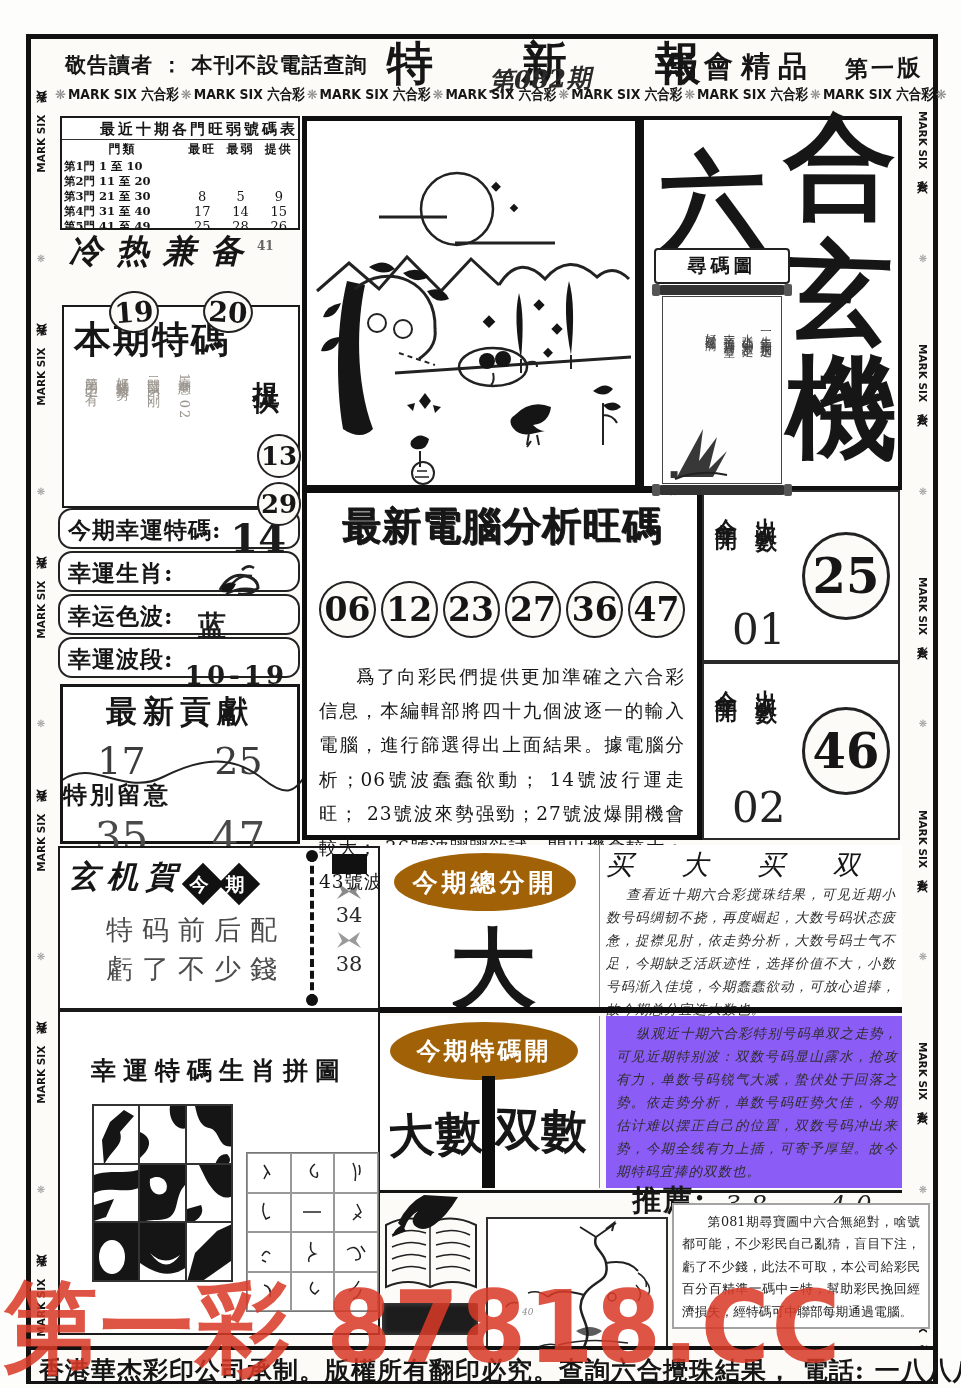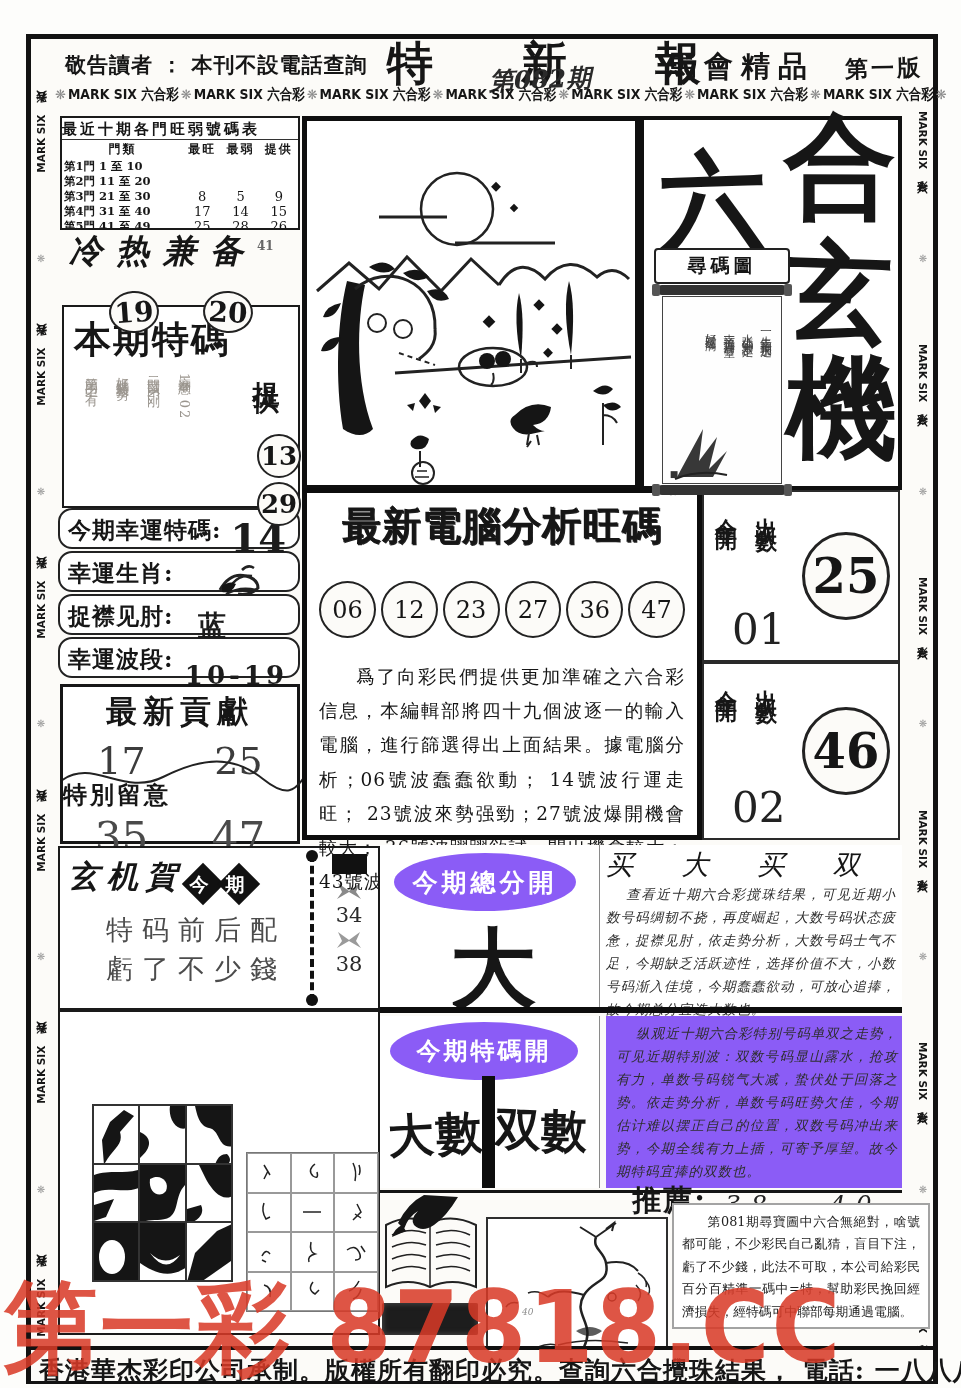--- a/index.html
+++ b/index.html
@@ -33,21 +33,21 @@
   .strip { top:72px; width:24px; height:1226px; display:flex; flex-direction:column;
            justify-content:space-between; align-items:center; }
   .strip.l { left:-2px; } .strip.r { left:880px; }
   .strip .sitem { writing-mode:vertical-rl; font-size:10.5px; font-weight:900; white-space:nowrap;
     font-family:"DejaVu Sans","Liberation Sans",sans-serif; }
   .strip.l .sitem { transform:rotate(180deg); }
   .strip .star { font-size:10px; color:#9a9a9a; }
 
   
   .hotcold { left:29px; top:77px; width:240px; height:114px; border:2px solid #1a1a1a; background:#fff; overflow:hidden; }
-  .hotcold .t { text-align:left; font-size:15px; font-weight:900; letter-spacing:3px; padding-top:2px; border-bottom:1px solid #333; }
+  .hotcold .t { text-align:right; font-size:15px; font-weight:900; letter-spacing:3px; padding-top:2px; border-bottom:1px solid #333; }
   .hotcold table { width:100%; border-collapse:collapse; }
   .hotcold th { font-size:12px; font-weight:700; letter-spacing:2px; padding:1px 0; }
   .hotcold td { font-size:13px; text-align:center; height:15px; line-height:15px; }
   .hotcold td.g { font-size:11.5px; font-weight:700; text-align:left; padding-left:2px; white-space:nowrap; }
 
   .coldhot { left:38px; top:190px; width:232px; font-size:33px; font-weight:900; letter-spacing:14px;
     font-style:italic; white-space:nowrap; }
   .coldhot sup { font-size:12px; color:#666; letter-spacing:0; font-style:normal; }
 
   
@@ -109,21 +109,21 @@
   .sgrid div { border:1px solid #999; display:flex; align-items:center; justify-content:center; }
 
   
   .illus { left:271px; top:77px; width:338px; height:374px; border:5px solid #0f0f0f; background:#fff; }
 
   
   .comp { left:271px; top:449px; width:400px; height:352px; border:5px solid #0d0d0d; background:#fff; padding:6px 12px; }
   .comp .t { font-size:39px; font-weight:900; letter-spacing:1px; text-align:center; white-space:nowrap;
      text-shadow:1px 1px 0 #222; }
   .comp .nums { display:flex; justify-content:center; gap:5px; margin-top:28px; }
-  .comp .nums .circle { width:57px; height:57px; font-size:24px; font-weight:400; border-width:2.5px;text-align:center; }
+  .comp .nums .circle { width:57px; height:57px; font-size:33px; font-weight:700; border-width:2.5px;text-align:center; }
   .comp .para { margin-top:22px; font-size:18.5px; line-height:1.85; text-align:justify; text-indent:2em; letter-spacing:1px; }
 
   
   .stat { border:2px solid #2a2a2a; background:#fff; }
   .s1 { left:671px; top:451px; width:198px; height:172px; }
   .s2 { left:671px; top:623px; width:198px; height:178px; }
   .stat .labs { position:absolute; left:8px; top:8px; display:flex; flex-direction:row-reverse; gap:10px; }
   .stat .labs span { writing-mode:vertical-rl; font-size:22px; font-weight:800; letter-spacing:6px; }
   .stat .num { position:absolute; left:28px; bottom:6px; font-size:42px; color:#222; }
   .stat .ball { position:absolute; right:8px; top:50%; transform:translateY(-50%); width:88px; height:88px;
@@ -143,21 +143,21 @@
   .scroll .roller:before, .scroll .roller:after { content:""; position:absolute; top:-1px; width:8px; height:12px; background:#555; border-radius:2px;}
   .scroll .roller:before { left:-6px; } .scroll .roller:after { right:-6px; }
   .scroll .body { border:1px solid #444; margin:0 8px; height:188px; position:relative; background:#fefefe; padding:6px 4px;}
   .scroll .vpoem { position:absolute; right:6px; top:28px; writing-mode:vertical-rl; font-size:11.5px; color:#3f3f3f;
      letter-spacing:2px; line-height:1.6; height:150px; }
   .scroll .sig { position:absolute; left:4px; bottom:4px; writing-mode:vertical-rl; font-size:9px; color:#333; }
   .scroll svg { position:absolute; left:6px; bottom:2px; }
 
   
   .tsplit { left:349px; top:806px; width:220px; height:165px; background:#fff; border-right:1px solid #8a8a8a;}
-  .oval { background:#8b5cf6; color:#fff; border-radius:50%; display:flex; align-items:center; justify-content:center; }
+  .oval { background:#a16207; color:#fff; border-radius:50%; display:flex; align-items:center; justify-content:center; }
   .tsplit .oval { position:absolute; left:14px; top:8px; width:182px; height:58px; font-size:25px; letter-spacing:4px; font-weight:700;}
   .tsplit .big { position:absolute; left:70px; top:66px; font-size:86px; font-weight:600; }
 
   .buybig { left:569px; top:806px; width:302px; height:165px; background:#fff; padding:2px 6px; }
   .buybig .t { text-align:left; padding-right:14px; font-size:27px; font-weight:400; letter-spacing:20px; font-style:italic; white-space:nowrap;}
   .handtxt { font-size:13.5px; color:#2e2e2e; line-height:1.7; text-align:justify; font-style:italic; letter-spacing:1px; text-indent:1.5em;}
   .recrow { display:flex; align-items:flex-end; justify-content:center; gap:18px; margin-top:-2px;}
   .recrow .rl { font-size:29px; font-weight:900; letter-spacing:2px; }
   .recrow .rn { font-size:25px; font-style:italic; color:#222; letter-spacing:10px; }
 
@@ -324,21 +324,21 @@
         <span class="lab">幸運生肖:</span>
         <span class="val vzo">
           <svg width="52" height="40" viewBox="0 0 52 40">
             <path class="ln" stroke-width="3" d="M8 30 q10 -18 26 -14 q12 3 12 12 q-8 8 -20 6"></path>
             <path class="ln" stroke-width="2.5" d="M14 34 q14 -8 30 -4 M20 24 q8 -10 20 -8 M30 10 q6 -6 12 -2"></path>
             <path class="ink" d="M10 26 q8 -6 14 -2 q-4 10 -14 8 z"></path>
           </svg>
         </span>
       </div>
       <div class="lrow">
-        <span class="lab">捉襟见肘:</span>
+        <span class="lab">幸运色波:</span>
         <span class="val vblue">蓝</span>
       </div>
       <div class="lrow">
         <span class="lab">幸運波段:</span>
         <span class="val vband">10-19</span>
       </div>
     </div>
 
     <div class="abs contrib">
       <div class="t">最新貢獻</div>
@@ -378,20 +378,21 @@
         <div class="bfly">
           <svg width="26" height="18" viewBox="0 0 26 18">
               <path fill="#9a9a9a" d="M13 9 L2 1 L6 10 L1 17 L13 10 L25 17 L20 10 L24 1 Z"></path>
             </svg>
         </div>
         <div class="tnum">38</div>
       </div>
     </div>
 
     <div class="abs puzzle">
+      <div class="t">幸運特碼生肖拼圖</div>
       <div class="pgrid">
         <div><svg width="47" height="59" viewBox="0 0 47 59">
               <path class="ink" d="M10 59 C18 42 30 40 26 26 L40 10 L30 4 L16 16 L8 34 Z"></path>
             </svg></div>
         <div><svg width="47" height="59" viewBox="0 0 47 59">
               <path class="ink" d="M0 52 C14 40 10 30 0 26 Z M30 0 L47 0 L47 22 C36 26 28 12 30 0 Z"></path>
             </svg></div>
         <div><svg width="47" height="59" viewBox="0 0 47 59">
               <path class="ink" d="M8 0 L47 0 L47 40 C30 44 34 24 22 22 C12 20 10 8 8 0 Z M40 48 C44 52 44 56 40 59 L28 59 C30 52 34 48 40 48 Z"></path>
             </svg></div>

